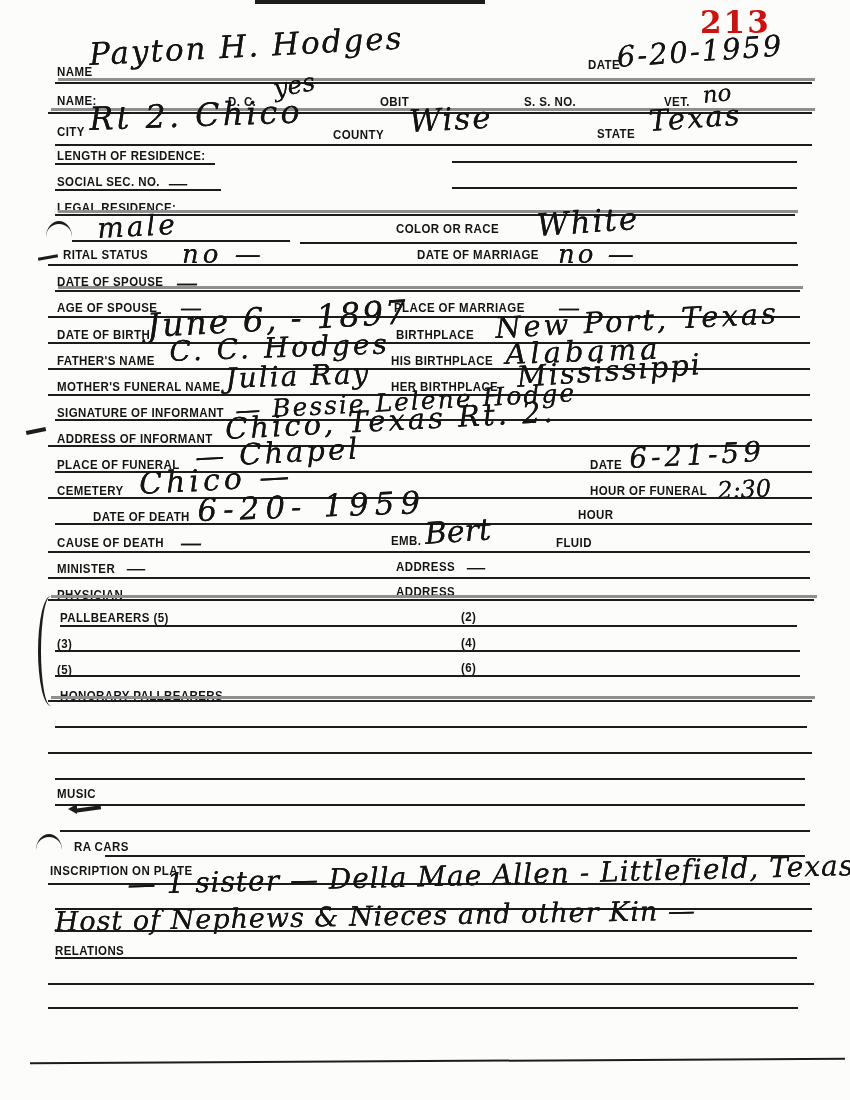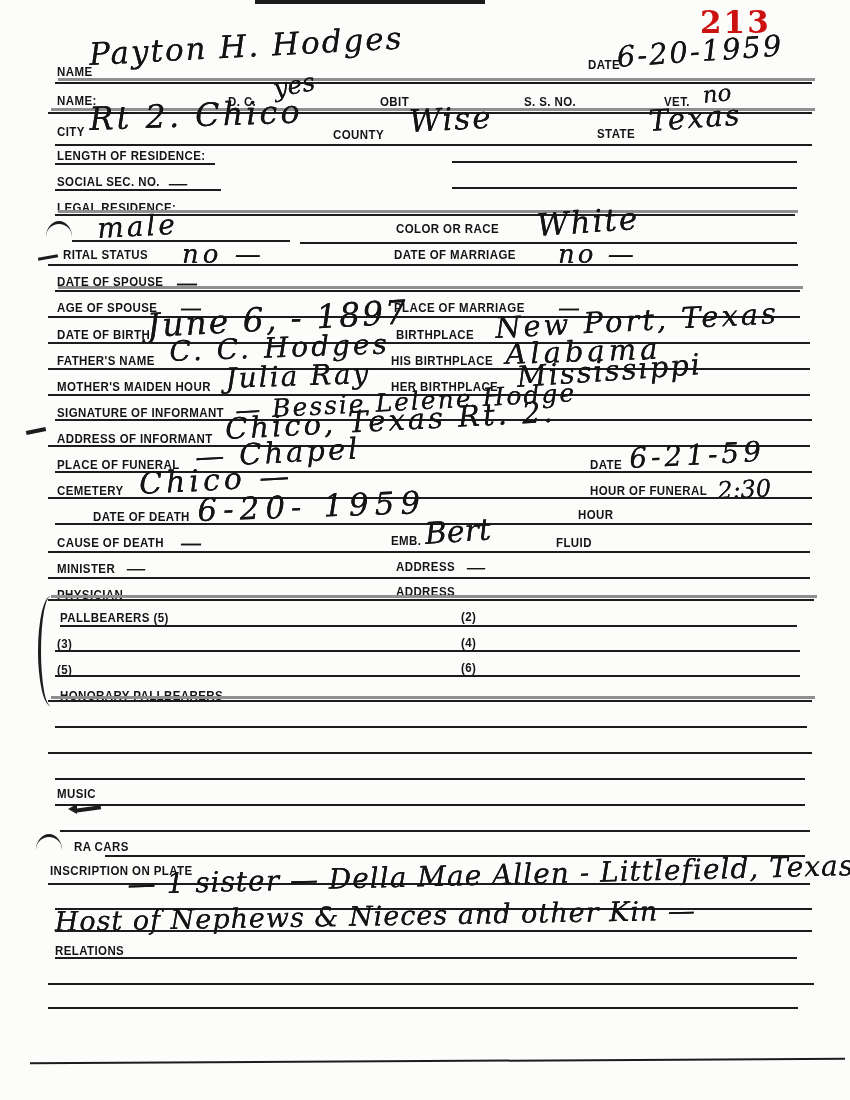--- a/index.html
+++ b/index.html
@@ -121,21 +121,21 @@
   <div class="arc" style="left:46px;top:221px;"></div>
   <div class="hw" style="left:98px;top:212px;font-size:28px;letter-spacing:3px;transform:rotate(-3deg);">male</div>
   <div class="lbl" style="left:396px;top:223px;">COLOR OR RACE</div>
   <div class="hw" style="left:538px;top:207px;font-size:31px;letter-spacing:2px;transform:rotate(-4deg);">White</div>
   <div class="rule" style="left:72px;top:240px;width:218px;"></div>
   <div class="rule" style="left:300px;top:242px;width:497px;"></div>
 
   <div class="mark" style="left:38px;top:256px;width:20px;height:3px;transform:rotate(-10deg);"></div>
   <div class="lbl" style="left:63px;top:249px;">RITAL STATUS</div>
   <div class="hw" style="left:182px;top:239px;font-size:26px;letter-spacing:4px;">no  —</div>
-  <div class="lbl" style="left:394px;top:249px;">DATE OF MARRIAGE</div>
+  <div class="lbl" style="left:417px;top:249px;">DATE OF MARRIAGE</div>
   <div class="hw" style="left:558px;top:239px;font-size:26px;letter-spacing:3px;">no —</div>
   <div class="rule" style="left:48px;top:264px;width:750px;"></div>
 
   <div class="lbl" style="left:57px;top:276px;">DATE OF SPOUSE</div>
   <div class="hw" style="left:176px;top:271px;font-size:22px;">—</div>
   <div class="rule dbl" style="left:55px;top:290px;width:745px;"></div>
 
   <div class="lbl" style="left:57px;top:302px;">AGE OF SPOUSE</div>
   <div class="hw" style="left:180px;top:296px;font-size:22px;">—</div>
   <div class="lbl" style="left:394px;top:302px;">PLACE OF MARRIAGE</div>
@@ -147,21 +147,21 @@
   <div class="lbl" style="left:396px;top:329px;">BIRTHPLACE</div>
   <div class="hw" style="left:496px;top:311px;font-size:29px;letter-spacing:3px;transform:rotate(-3deg);">New Port, Texas</div>
   <div class="rule" style="left:48px;top:342px;width:762px;"></div>
 
   <div class="lbl" style="left:57px;top:355px;">FATHER'S NAME</div>
   <div class="hw" style="left:170px;top:335px;font-size:28px;letter-spacing:3px;transform:rotate(-2deg);">C. C. Hodges</div>
   <div class="lbl" style="left:391px;top:355px;text-align:right;">HIS BIRTHPLACE</div>
   <div class="hw" style="left:506px;top:337px;font-size:29px;letter-spacing:4px;transform:rotate(-2deg);">Alabama</div>
   <div class="rule" style="left:48px;top:368px;width:762px;"></div>
 
-  <div class="lbl" style="left:57px;top:381px;">MOTHER'S MAIDEN HOUR</div>
+  <div class="lbl" style="left:57px;top:381px;">MOTHER'S FUNERAL NAME</div>
   <div class="hw" style="left:226px;top:362px;font-size:28px;letter-spacing:2px;transform:rotate(-2deg);">Julia Ray</div>
   <div class="lbl" style="left:391px;top:381px;">HER BIRTHPLACE</div>
   <div class="hw" style="left:518px;top:360px;font-size:29px;letter-spacing:2px;transform:rotate(-4deg);">Mississippi</div>
   <div class="rule" style="left:48px;top:394px;width:762px;"></div>
 
   <div class="lbl" style="left:57px;top:407px;">SIGNATURE OF INFORMANT</div>
   <div class="hw" style="left:236px;top:396px;font-size:25px;letter-spacing:2px;transform:rotate(-3deg);">— Bessie Lelene Hodge</div>
   <div class="rule" style="left:55px;top:419px;width:757px;"></div>
 
   <div class="mark" style="left:26px;top:429px;width:20px;height:4px;transform:rotate(-12deg);"></div>

